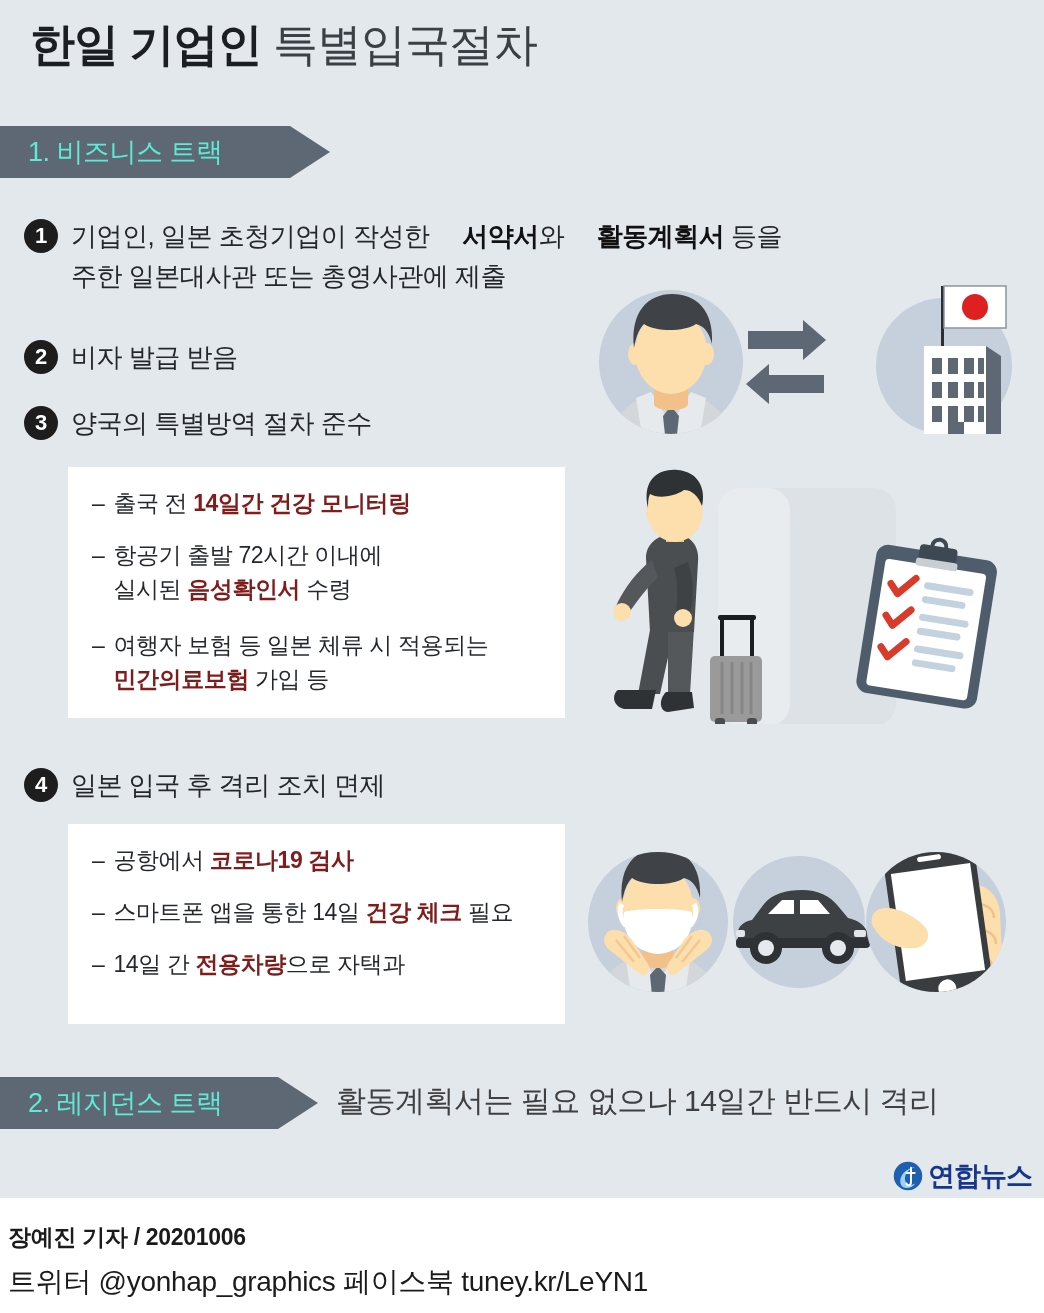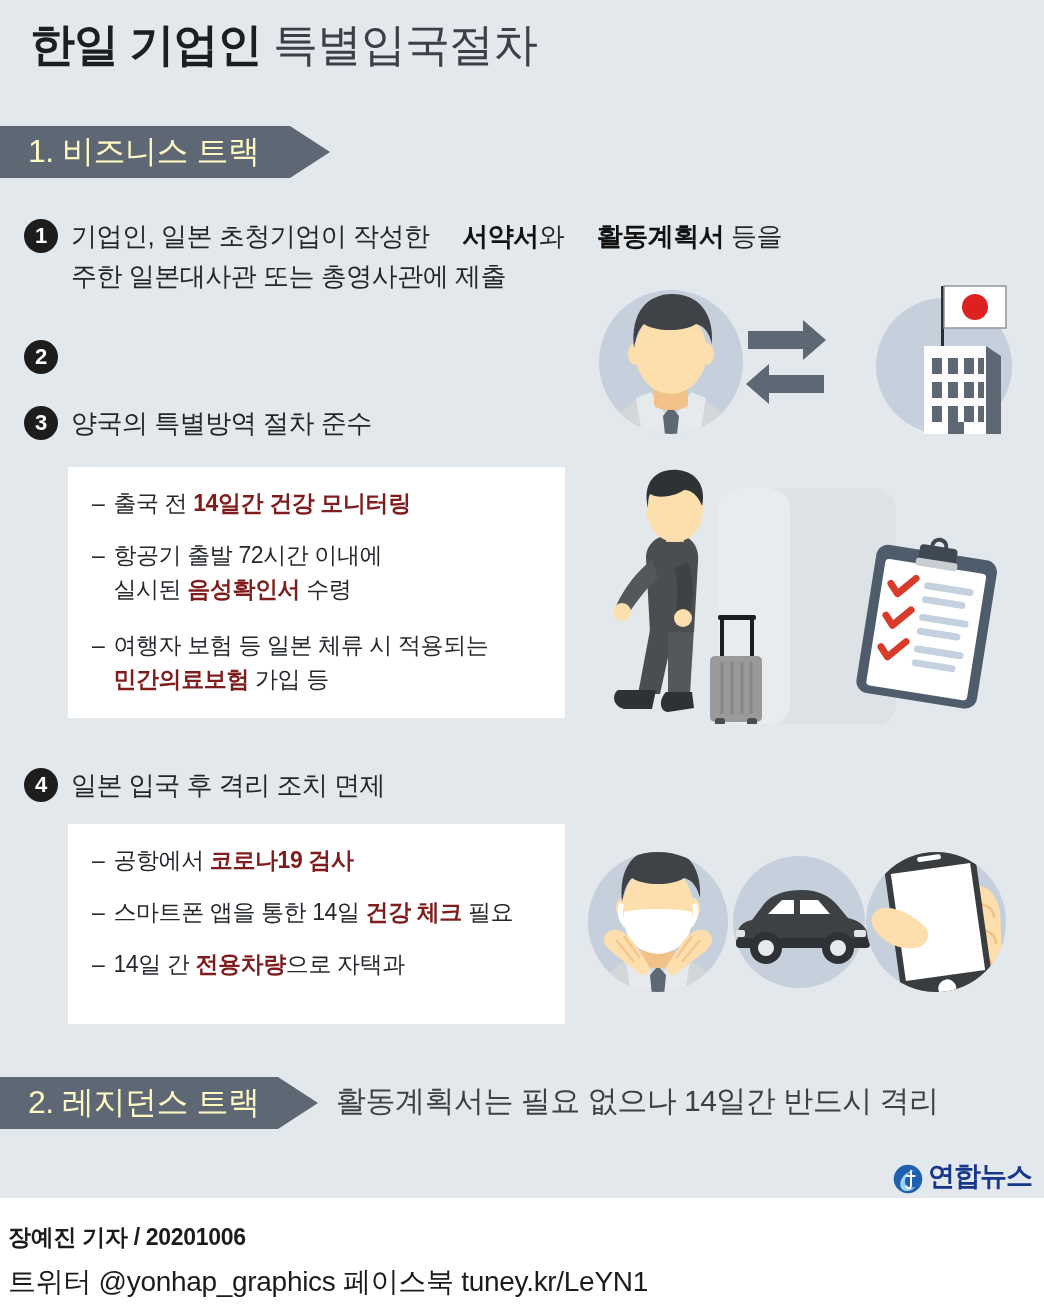--- a/index.html
+++ b/index.html
@@ -35,21 +35,21 @@
     display:flex;align-items:center;
     padding-left:28px;padding-right:10px;
     box-sizing:border-box;
   }
   .banner .tip{
     width:40px;height:52px;
     background:#5d6874;
     clip-path:polygon(0 0,0 100%,100% 50%);
   }
   .banner .label{
-    color:#fef9c3;font-size:32px;letter-spacing:-0.5px;white-space:nowrap;
+    color:#5eead4;font-size:27px;letter-spacing:-0.5px;white-space:nowrap;
     font-weight:500;
   }
   #banner1{left:0;top:126px;}
   #banner1 .body{width:290px;}
   #banner2{left:0;top:1077px;}
   #banner2 .body{width:278px;}
   .banner2-note{
     position:absolute;left:336px;top:1081px;
     font-size:30px;color:#404040;white-space:nowrap;letter-spacing:-0.5px;
   }
@@ -99,21 +99,21 @@
   .credit1{
     position:absolute;left:8px;top:1222px;
     font-size:23px;color:#1b1b1b;font-weight:bold;letter-spacing:-0.3px;white-space:nowrap;
   }
   .credit2{
     position:absolute;left:8px;top:1263px;
     font-size:28px;color:#1b1b1b;letter-spacing:-0.3px;white-space:nowrap;
   }
   .logo{
     position:absolute;left:893px;top:1158px;
-    display:flex;align-items:flex-end;
+    display:flex;align-items:center;
   }
   .logo .mark{width:30px;height:30px;flex:0 0 30px;margin-right:5px;}
   .logo .word{
     font-size:27px;font-weight:bold;color:#16368a;letter-spacing:-1px;
   }
 </style>
 </head>
 <body>
 
 <div class="canvas">
@@ -135,20 +135,21 @@
     <div class="steptext">
       <div>
         <span>기업인, 일본 초청기업이 작성한 </span><b>서약서</b><span>와 </span><b>활동계획서</b><span> 등을</span>
       </div>
       <div>주한 일본대사관 또는 총영사관에 제출</div>
     </div>
   </div>
 
   <div class="step" id="step2">
     <div class="badge">2</div>
+    <div class="steptext">비자 발급 받음</div>
   </div>
 
   <div class="step" id="step3">
     <div class="badge">3</div>
     <div class="steptext">양국의 특별방역 절차 준수</div>
   </div>
 
   <div class="whitebox" id="box1"></div>
 
   <div class="bullet bl" style="left:92px;top:486px;">

